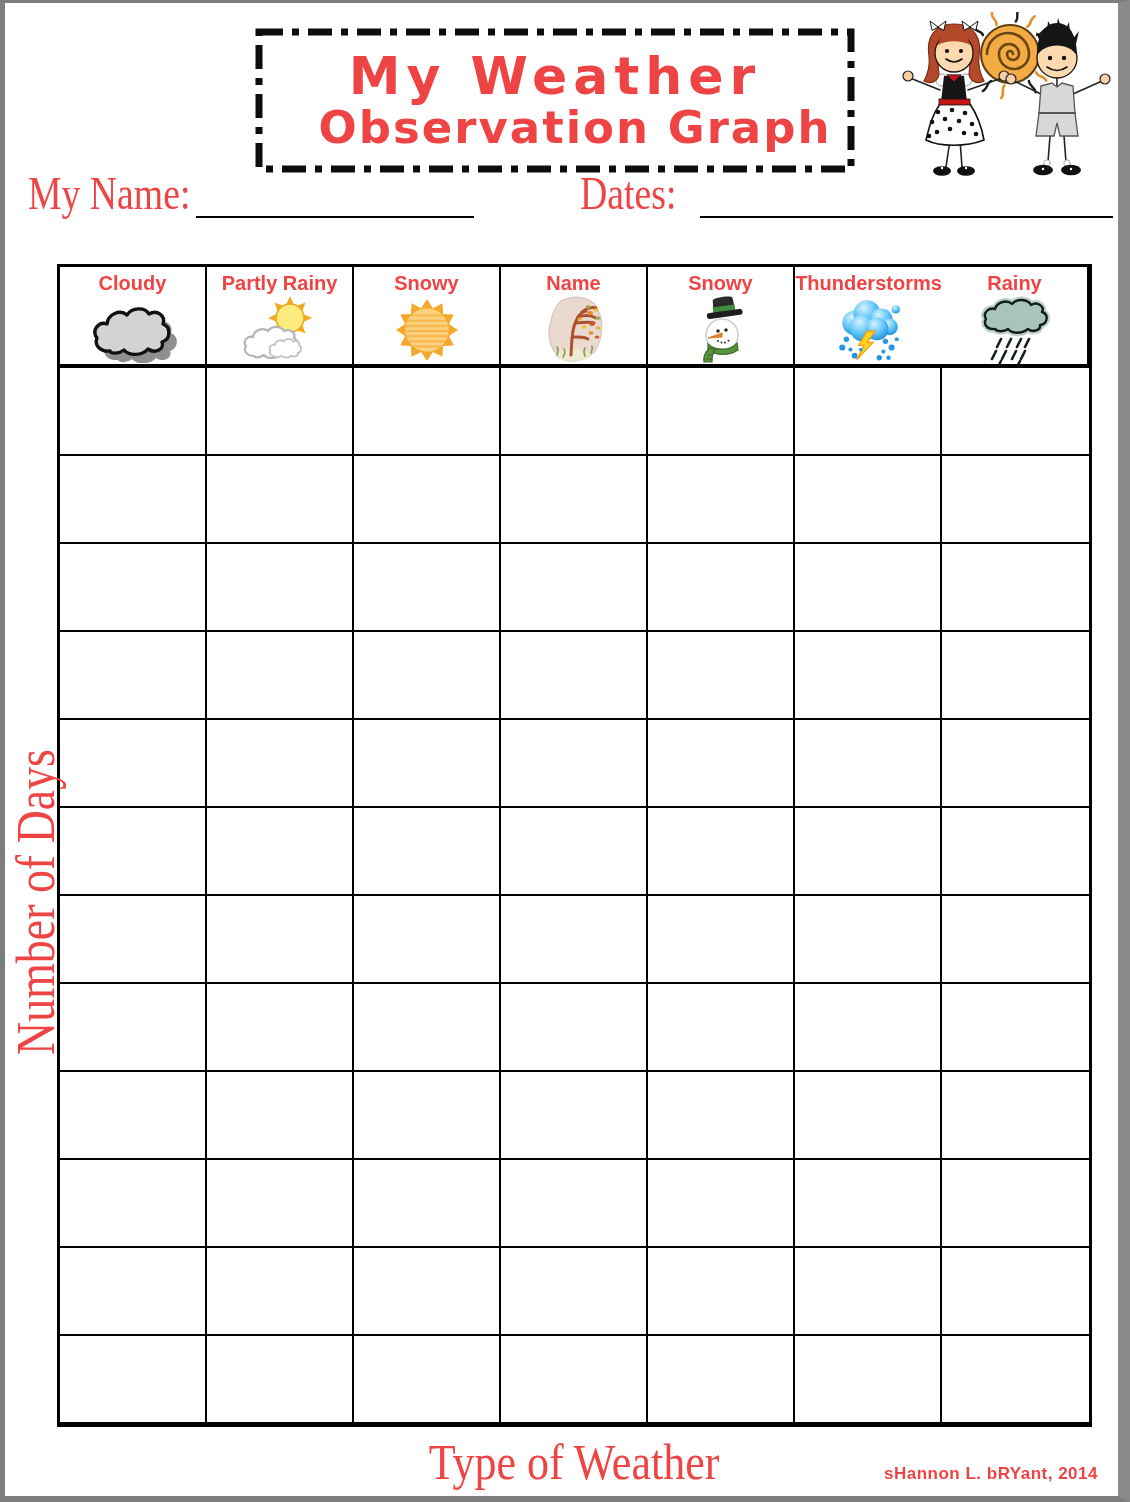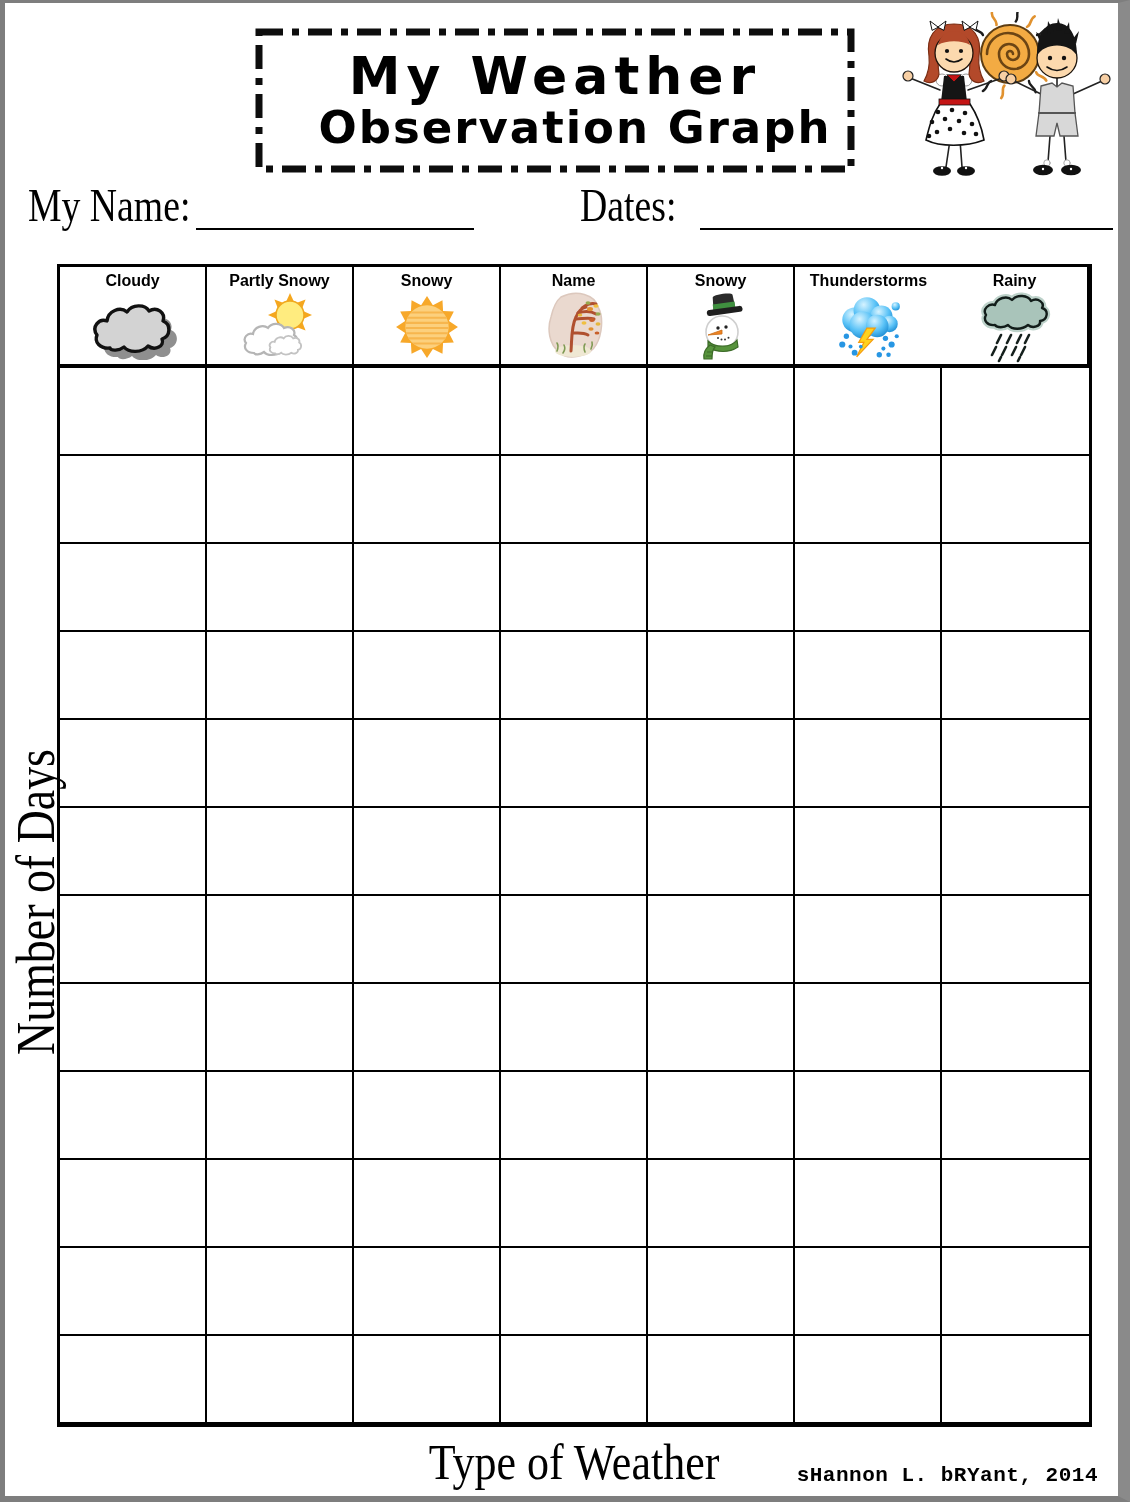--- a/index.html
+++ b/index.html
@@ -1,55 +1,55 @@
 <!DOCTYPE html>
 <html><head>
 <meta charset="utf-8">
 <style>
   html,body{margin:0;padding:0;background:#ffffff;}
   .sheet{position:relative;width:1130px;height:1502px;background:#fff;overflow:hidden;
-         font-family:"Liberation Serif",serif;color:#000000;}
+         font-family:"Liberation Serif",serif;color:#ef4444;}
   .frame{position:absolute;left:0;top:0;width:1130px;height:1502px;box-sizing:border-box;
          border-left:5px solid #7e7e7e;border-top:3px solid #7e7e7e;
          border-right:12px solid #8a8a8a;border-bottom:6px solid #7e7e7e;
          pointer-events:none;z-index:50;}
   
   .titlebox{position:absolute;left:255px;top:28px;width:600px;height:145px;}
   .titlebox svg.border{position:absolute;inset:0;}
   .titletext{position:absolute;inset:0;display:flex;flex-direction:column;justify-content:center;
              align-items:center;gap:2px;font-family:"DejaVu Sans",sans-serif;font-weight:700;}
   .tl1{font-size:52px;letter-spacing:6px;line-height:1.02;}
   .tl2{font-size:45px;letter-spacing:2px;line-height:1.02;margin-left:40px;}
   
   .kids{position:absolute;left:892px;top:12px;width:224px;height:172px;}
   
-  .namerow{position:absolute;left:28px;top:184px;width:1074px;height:52px;text-align:center;}
+  .namerow{position:absolute;left:28px;top:172px;width:1074px;height:52px;text-align:center;}
   .biglabel{font-size:46px;display:inline-block;transform:scale(0.82,1);transform-origin:left bottom;white-space:nowrap;}
   .nline{display:inline-block;border-bottom:2px solid #000;height:38px;vertical-align:bottom;}
   .name-label{position:absolute;left:0;bottom:4px;}
   .name-line{position:absolute;left:168px;bottom:6px;width:278px;}
   .dates-label{position:absolute;left:552px;bottom:4px;}
   .dates-line{position:absolute;left:672px;bottom:6px;width:413px;}
   
   .wtable{position:absolute;left:57px;top:264px;width:1035px;height:1163px;box-sizing:border-box;
           border:3px solid #000;display:grid;grid-template-columns:repeat(7,1fr);
           grid-template-rows:101px;grid-auto-rows:1fr;background:#fff;}
   .hcell{border-right:2px solid #000;border-bottom:4px solid #000;display:flex;flex-direction:column;
          align-items:center;padding-top:5px;box-sizing:border-box;overflow:hidden;}
-  .hlabel{font-family:"Liberation Sans",sans-serif;font-weight:700;font-size:16px;line-height:1.1;}
+  .hlabel{font-family:"Liberation Sans",sans-serif;font-weight:700;font-size:20px;line-height:1.1;}
   .hicon{margin-top:1px;flex:1;display:flex;align-items:center;justify-content:center;}
   .cell{border-right:2px solid #000;border-bottom:2px solid #000;}
   .nr{border-right:none !important;}
   
   .ylab{position:absolute;left:36px;top:902px;transform:translate(-50%,-50%) rotate(-90deg) scale(0.85,1);
         font-size:54px;white-space:nowrap;}
   .xlab{position:absolute;left:574px;top:1462px;transform:translate(-50%,-50%) scale(0.88,1);
         font-size:50px;white-space:nowrap;}
-  .credit{position:absolute;right:32px;top:1464px;font-family:Liberation Mono, monospace;
-          font-weight:700;font-size:21px;letter-spacing:0.5px;}
+  .credit{position:absolute;right:32px;top:1464px;font-family:Liberation Sans, sans-serif;
+          font-weight:700;font-size:17px;letter-spacing:0.5px;}
 </style>
 </head>
 <body>
 
 <div class="sheet">
   <div class="frame"></div>
 
   <div class="titlebox">
     <svg class="border" width="600" height="145" viewBox="0 0 600 145">
       <rect x="4" y="4" width="592" height="137" fill="none" stroke="#0d0d0d" stroke-width="7" stroke-dasharray="24 9 7 9"></rect>
@@ -164,21 +164,21 @@
       <div class="hlabel">Cloudy</div>
       <div class="hicon">
           <svg width="92" height="66" viewBox="0 0 92 66">
         <path d="M23 54 C13 55 7 48 10 41 C4 33 12 24 20 27 C21 17 33 12 40 18 C45 10 58 10 62 17 C70 12 79 19 76 27 C84 30 84 42 75 45 C78 52 68 57 61 52 C55 59 42 59 37 53 C32 57 24 57 23 54 Z" transform="translate(8,9)" fill="#8f8f8f"></path>
         <path d="M23 54 C13 55 7 48 10 41 C4 33 12 24 20 27 C21 17 33 12 40 18 C45 10 58 10 62 17 C70 12 79 19 76 27 C84 30 84 42 75 45 C78 52 68 57 61 52 C55 59 42 59 37 53 C32 57 24 57 23 54 Z" fill="#d3d3d3" stroke="#111" stroke-width="3.4" stroke-linejoin="round"></path>
       </svg>
         </div>
     </div>
 
     <div class="hcell">
-      <div class="hlabel">Partly Snowy</div>
+      <div class="hlabel">Partly Rainy</div>
       <div class="hicon">
           <svg width="80" height="68" viewBox="0 0 80 68">
         <g transform="translate(50,22)" fill="#f5a71e">
           <path d="M0 -22 L4 -13 L-4 -13 Z"></path>
           <path d="M0 -22 L4 -13 L-4 -13 Z" transform="rotate(45)"></path>
           <path d="M0 -22 L4 -13 L-4 -13 Z" transform="rotate(90)"></path>
           <path d="M0 -22 L4 -13 L-4 -13 Z" transform="rotate(135)"></path>
           <path d="M0 -22 L4 -13 L-4 -13 Z" transform="rotate(180)"></path>
           <path d="M0 -22 L4 -13 L-4 -13 Z" transform="rotate(225)"></path>
           <path d="M0 -22 L4 -13 L-4 -13 Z" transform="rotate(270)"></path>

